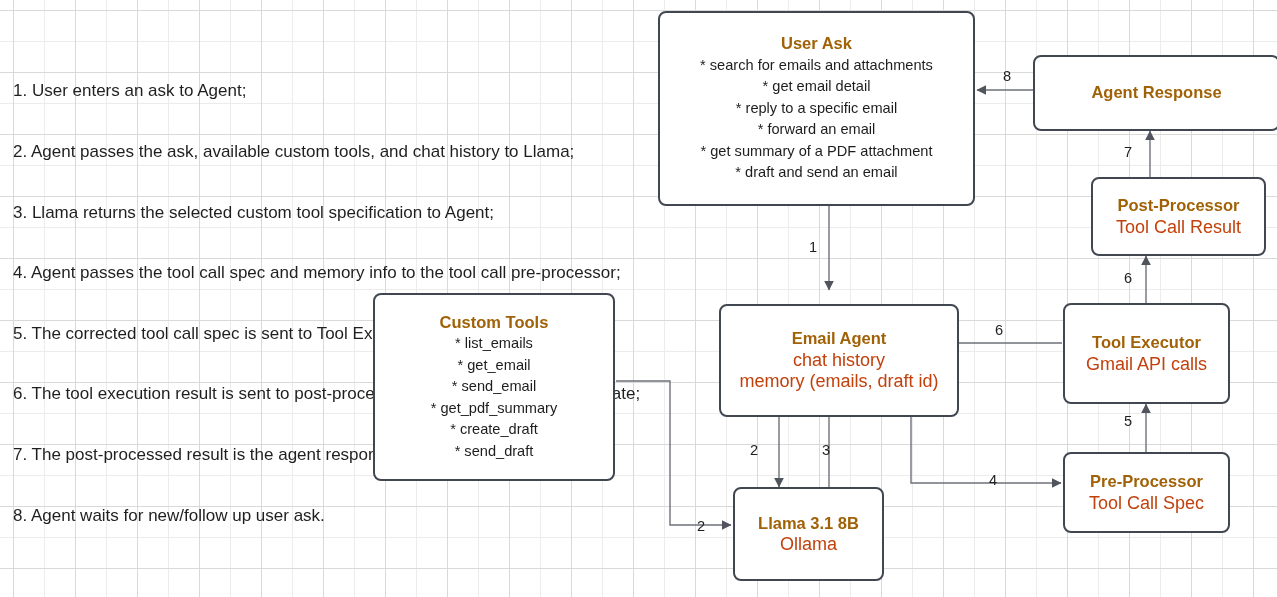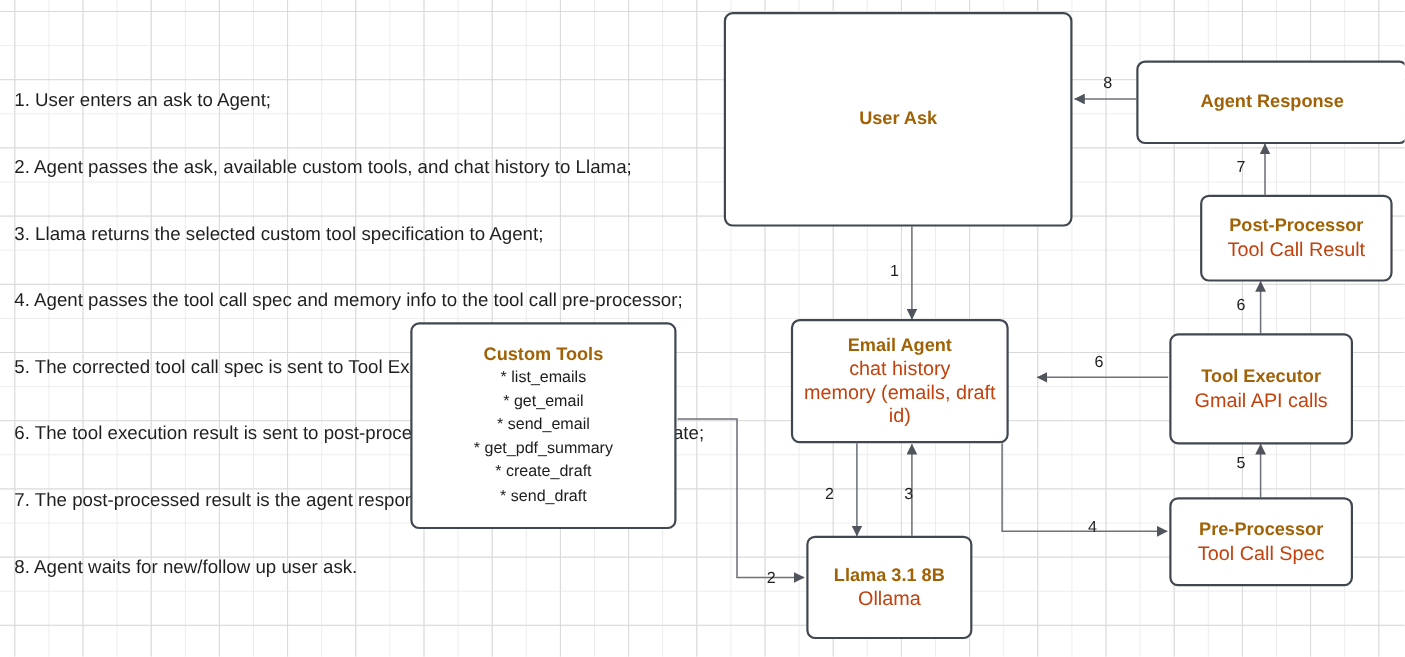--- a/index.html
+++ b/index.html
@@ -145,20 +145,28 @@
   <div class="edge-label" style="left:1124px; top:270px;">6</div>
   <div class="edge-label" style="left:995px; top:322px;">6</div>
   <div class="edge-label" style="left:1124px; top:413px;">5</div>
   <div class="edge-label" style="left:989px; top:472px;">4</div>
   <div class="edge-label" style="left:750px; top:442px;">2</div>
   <div class="edge-label" style="left:822px; top:442px;">3</div>
   <div class="edge-label" style="left:697px; top:518px;">2</div>
 
   <div class="node" style="left:658px; top:11px; width:317px; height:195px;">
     <div class="title">User Ask</div>
+    <div class="lines">
+      <div>* search for emails and attachments</div>
+      <div>* get email detail</div>
+      <div>* reply to a specific email</div>
+      <div>* forward an email</div>
+      <div>* get summary of a PDF attachment</div>
+      <div>* draft and send an email</div>
+    </div>
   </div>
 
   <div class="node" style="left:1033px; top:55px; width:247px; height:76px;">
     <div class="title">Agent Response</div>
   </div>
 
   <div class="node" style="left:1091px; top:177px; width:175px; height:79px;">
     <div class="title">Post-Processor</div>
     <div class="sub">Tool Call Result</div>
   </div>
@@ -166,21 +174,21 @@
   <div class="node" style="left:1063px; top:303px; width:167px; height:101px;">
     <div class="title">Tool Executor</div>
     <div class="sub">Gmail API calls</div>
   </div>
 
   <div class="node" style="left:1063px; top:452px; width:167px; height:81px;">
     <div class="title">Pre-Processor</div>
     <div class="sub">Tool Call Spec</div>
   </div>
 
-  <div class="node" style="left:719px; top:290px; width:198px; height:113px;">
+  <div class="node" style="left:719px; top:304px; width:240px; height:113px;">
     <div class="title">Email Agent</div>
     <div class="sub">chat history</div>
     <div class="sub">memory (emails, draft id)</div>
   </div>
 
   <div class="node" style="left:373px; top:293px; width:242px; height:188px;">
     <div class="title">Custom Tools</div>
     <div class="lines">
       <div>* list_emails</div>
       <div>* get_email</div>

